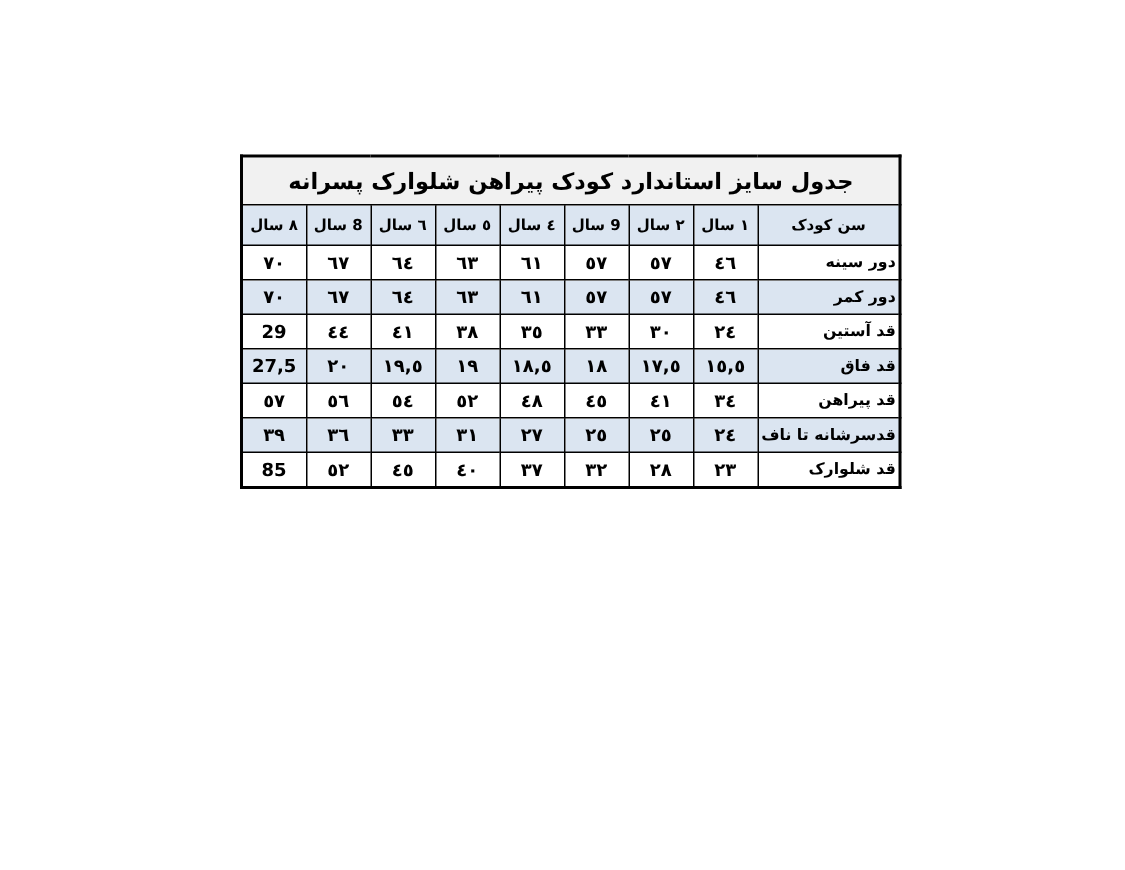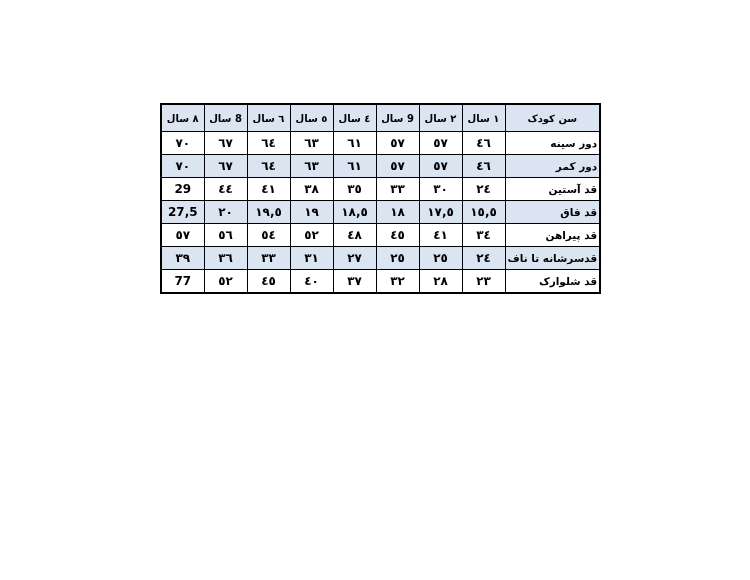--- a/index.html
+++ b/index.html
@@ -61,20 +61,23 @@
         <col class="c-data">
         <col class="c-data">
         <col class="c-data">
       <col class="c-data">
         <col class="c-data">
         <col class="c-data">
         <col class="c-data">
     </colgroup>
 
     <tbody>
+        <tr class="title-row">
+      <td colspan="9">جدول سایز استاندارد کودک پیراهن شلوارک پسرانه</td>
+    </tr>
 
     <tr class="header-row">
       <td class="row-label">سن کودک</td>
       <td>١ سال</td>
       <td>٢ سال</td>
       <td>9 سال</td>
       <td>٤ سال</td>
       <td>٥ سال</td>
       <td>٦ سال</td>
       <td>8 سال</td>
@@ -155,17 +158,17 @@
 
     <tr class="data-row">
       <td class="row-label">قد شلوارک</td>
       <td>٢٣</td>
       <td>٢٨</td>
       <td>٣٢</td>
       <td>٣٧</td>
       <td>٤٠</td>
       <td>٤٥</td>
       <td>٥٢</td>
-      <td>77</td>
+      <td>85</td>
     </tr>
   </tbody>
     </table>
 </div>
 
 </body></html>

